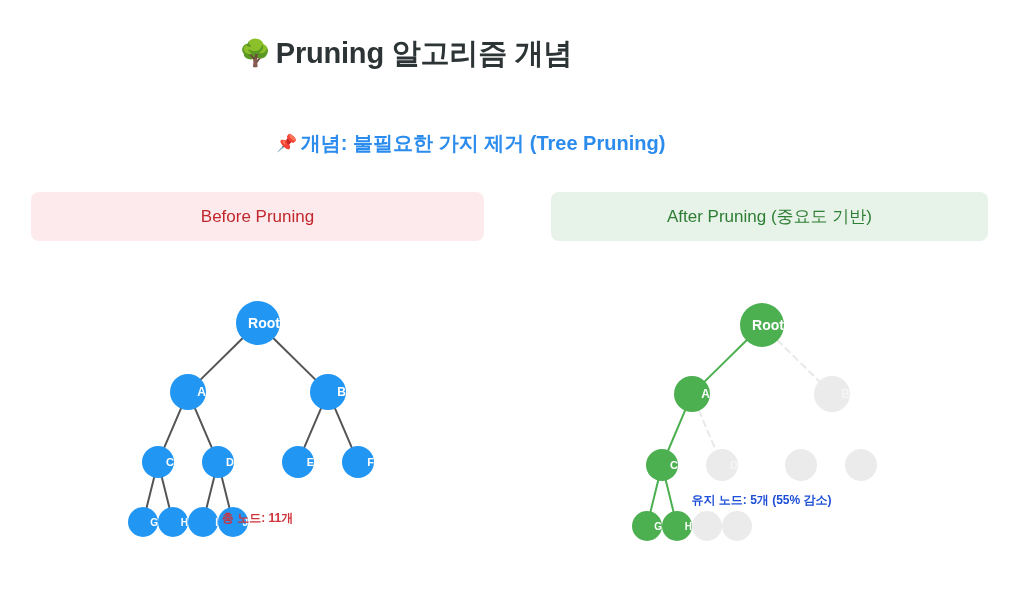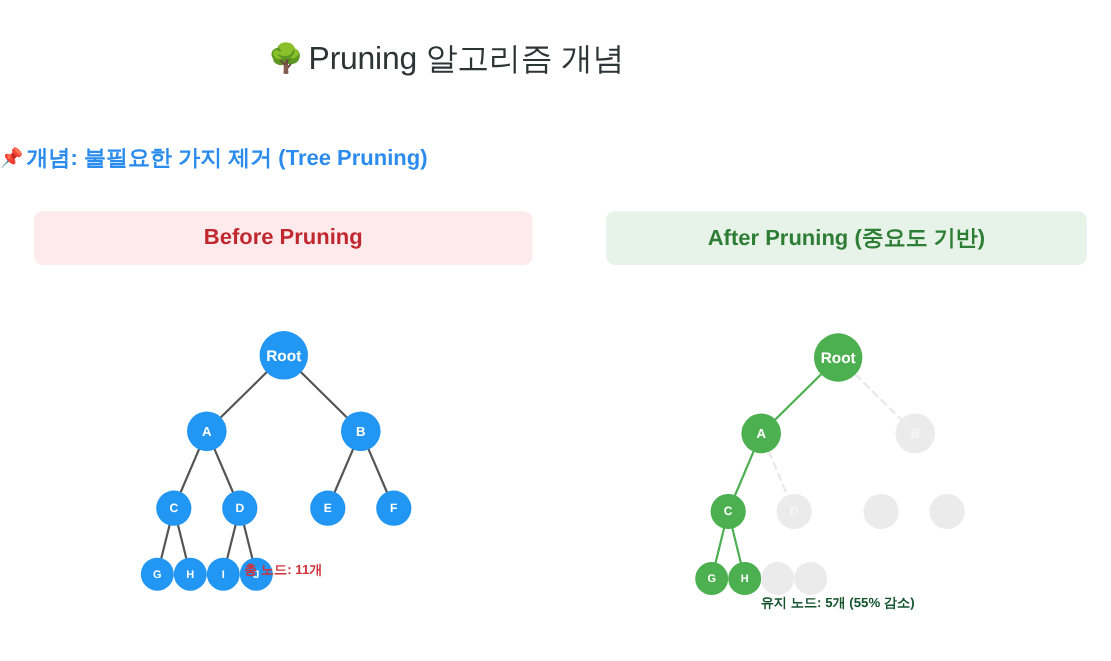--- a/index.html
+++ b/index.html
@@ -19,35 +19,36 @@
     height: 601px;
     position: relative;
   }
   .page-title {
     position: absolute;
     top: 34px;
     left: 0;
     width: 812px;
     text-align: center;
     font-size: 29px;
-    font-weight: normal;
+    font-weight: bold;
     color: #2d3436;
     letter-spacing: -0.2px;
     white-space: nowrap;
   }
   .page-title .emoji {
     font-size: 26px;
     vertical-align: 1px;
     margin-right: 4px;
   }
   .subtitle {
     position: absolute;
     top: 130px;
     left: 0;
     width: 942px;
+    text-align: center;
     font-size: 20px;
     font-weight: bold;
     color: #2b8ced;
     white-space: nowrap;
   }
   .subtitle .emoji {
     font-size: 17px;
     margin-right: 3px;
     vertical-align: 1px;
   }
@@ -58,22 +59,22 @@
   }
   .panel-left  { left: 31px;  width: 453px; }
   .panel-right { left: 535px; width: 453px; }
 
   .panel-header {
     height: 49px;
     border-radius: 8px;
     display: flex;
     align-items: center;
     justify-content: center;
-    font-size: 20px;
-    font-weight: bold;
+    font-size: 17px;
+    font-weight: normal;
     white-space: nowrap;
   }
   .panel-header.before {
     background: #fdeaec;
     color: #c0282d;
   }
   .panel-header.after {
     background: #e7f3e8;
     color: #2e7d34;
     margin-left: 16px;
@@ -88,21 +89,21 @@
     position: absolute;
     top: 0;
     left: 0;
   }
 
   .node {
     position: absolute;
     border-radius: 50%;
     display: flex;
     align-items: center;
-    justify-content: center;
+    justify-content: flex-end;
     color: #ffffff;
     font-weight: bold;
     box-sizing: border-box;
     white-space: nowrap;
   }
   .node.blue  { background: #2196f3; }
   .node.green { background: #4caf50; }
   .node.pruned {
     background: #ebebeb;
     color: #f5f5f5;
@@ -116,22 +117,22 @@
     font-weight: bold;
     white-space: nowrap;
   }
   .caption-left {
     left: 31px;
     top: 510px;
     color: #d0323a;
   }
   .caption-right {
     left: 535px;
-    top: 540px;
-    color: #14532d;
+    top: 492px;
+    color: #1d4ed8;
   }
 </style>
 </head>
 <body>
 
 <div class="page">
 
   <div class="page-title">
     <span class="emoji">🌳</span><span>Pruning 알고리즘 개념</span>
   </div>

